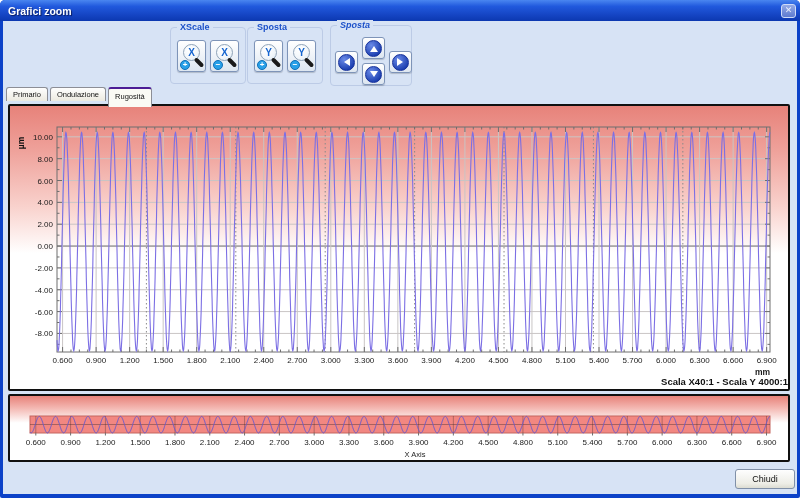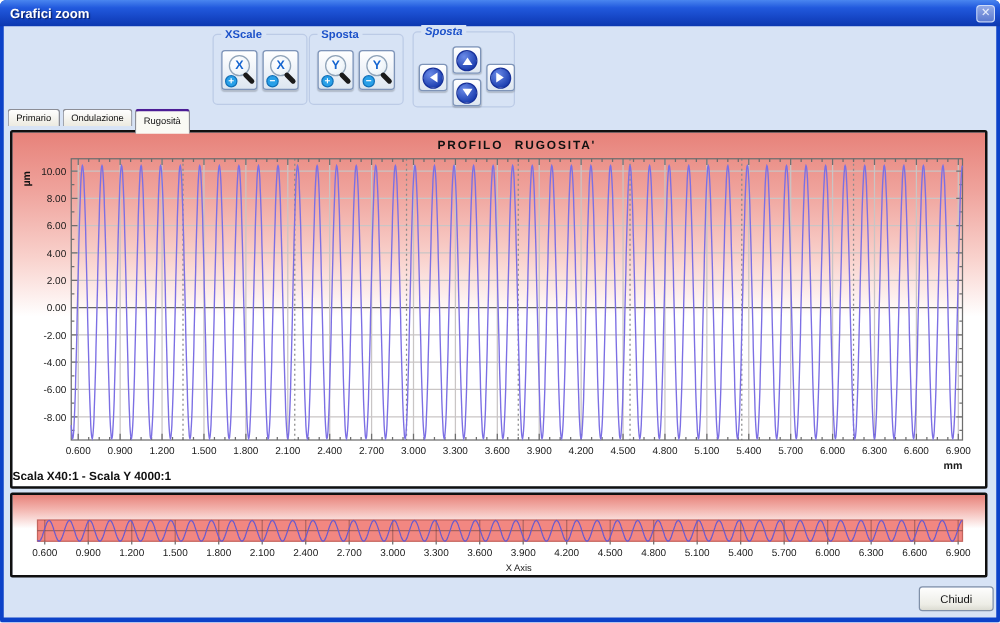--- a/index.html
+++ b/index.html
@@ -67,21 +67,21 @@
   .chart-panel{position:absolute;border:2px solid #101010;border-radius:2px;overflow:hidden;}
   .chart-panel.main{left:5px;top:83px;width:782px;height:287px;
     background:linear-gradient(180deg,#E7827A 0%,#EFA29B 16%,#F9D3CE 36%,#FFFFFF 52%,#FFFFFF 100%);}
   .chart-panel.overview{left:5px;top:373px;width:782px;height:68px;
     background:linear-gradient(180deg,#E7827A 0%,#F3B5AF 18%,#FFFFFF 42%,#FFFFFF 100%);}
   .chart-title{position:absolute;top:5px;left:47px;width:713px;text-align:center;font-weight:bold;font-size:9.5px;
     color:#111;letter-spacing:1.5px;word-spacing:5px;}
   .ylab{position:absolute;left:-1px;top:32px;width:24px;text-align:center;transform:rotate(-90deg);
     font-weight:bold;font-size:8.5px;color:#111;}
   .chart-panel svg{position:absolute;left:0;top:0;}
-  .scala{position:absolute;bottom:2px;left:0;right:0;text-align:left;font-weight:bold;font-size:9.5px;color:#111;}
+  .scala{position:absolute;bottom:2px;left:0;right:0;text-align:right;font-weight:bold;font-size:9.5px;color:#111;}
   .xaxis-lab{position:absolute;bottom:1px;left:0;right:0;text-align:center;font-size:7.5px;color:#222;padding-left:32px;}
 
   
   .chiudi{position:absolute;left:732px;top:448px;width:60px;height:20px;font-family:"Liberation Sans",sans-serif;
     font-size:9px;color:#111;border:1px solid #8090A8;border-radius:3px;
     background:linear-gradient(#FEFEFE,#EDEDE6 75%,#DCDCD2);}
 </style>
 </head>
 <body>
 
@@ -157,21 +157,20 @@
       </button>
     </div>
 
     <div class="tabstrip">
       <div class="tab">Primario</div>
       <div class="tab">Ondulazione</div>
       <div class="tab active">Rugosità</div>
     </div>
 
     <div class="chart-panel main">
-      <div class="chart-title">PROFILO  RUGOSITA'</div>
       <div class="ylab">µm</div>
       <svg id="main-svg" width="778" height="283" viewBox="0 0 778 283">
           <line x1="47" x2="760" y1="30.830097087378647" y2="30.830097087378647" stroke="#C9C5C5" stroke-width="1"></line>
           <line x1="47" x2="760" y1="52.6747572815534" y2="52.6747572815534" stroke="#C9C5C5" stroke-width="1"></line>
           <line x1="47" x2="760" y1="74.51941747572815" y2="74.51941747572815" stroke="#C9C5C5" stroke-width="1"></line>
           <line x1="47" x2="760" y1="96.36407766990291" y2="96.36407766990291" stroke="#C9C5C5" stroke-width="1"></line>
           <line x1="47" x2="760" y1="118.20873786407766" y2="118.20873786407766" stroke="#C9C5C5" stroke-width="1"></line>
           <line x1="47" x2="760" y1="140.0533980582524" y2="140.0533980582524" stroke="#666" stroke-width="1"></line>
           <line x1="47" x2="760" y1="161.89805825242718" y2="161.89805825242718" stroke="#C9C5C5" stroke-width="1"></line>
           <line x1="47" x2="760" y1="183.74271844660194" y2="183.74271844660194" stroke="#C9C5C5" stroke-width="1"></line>

